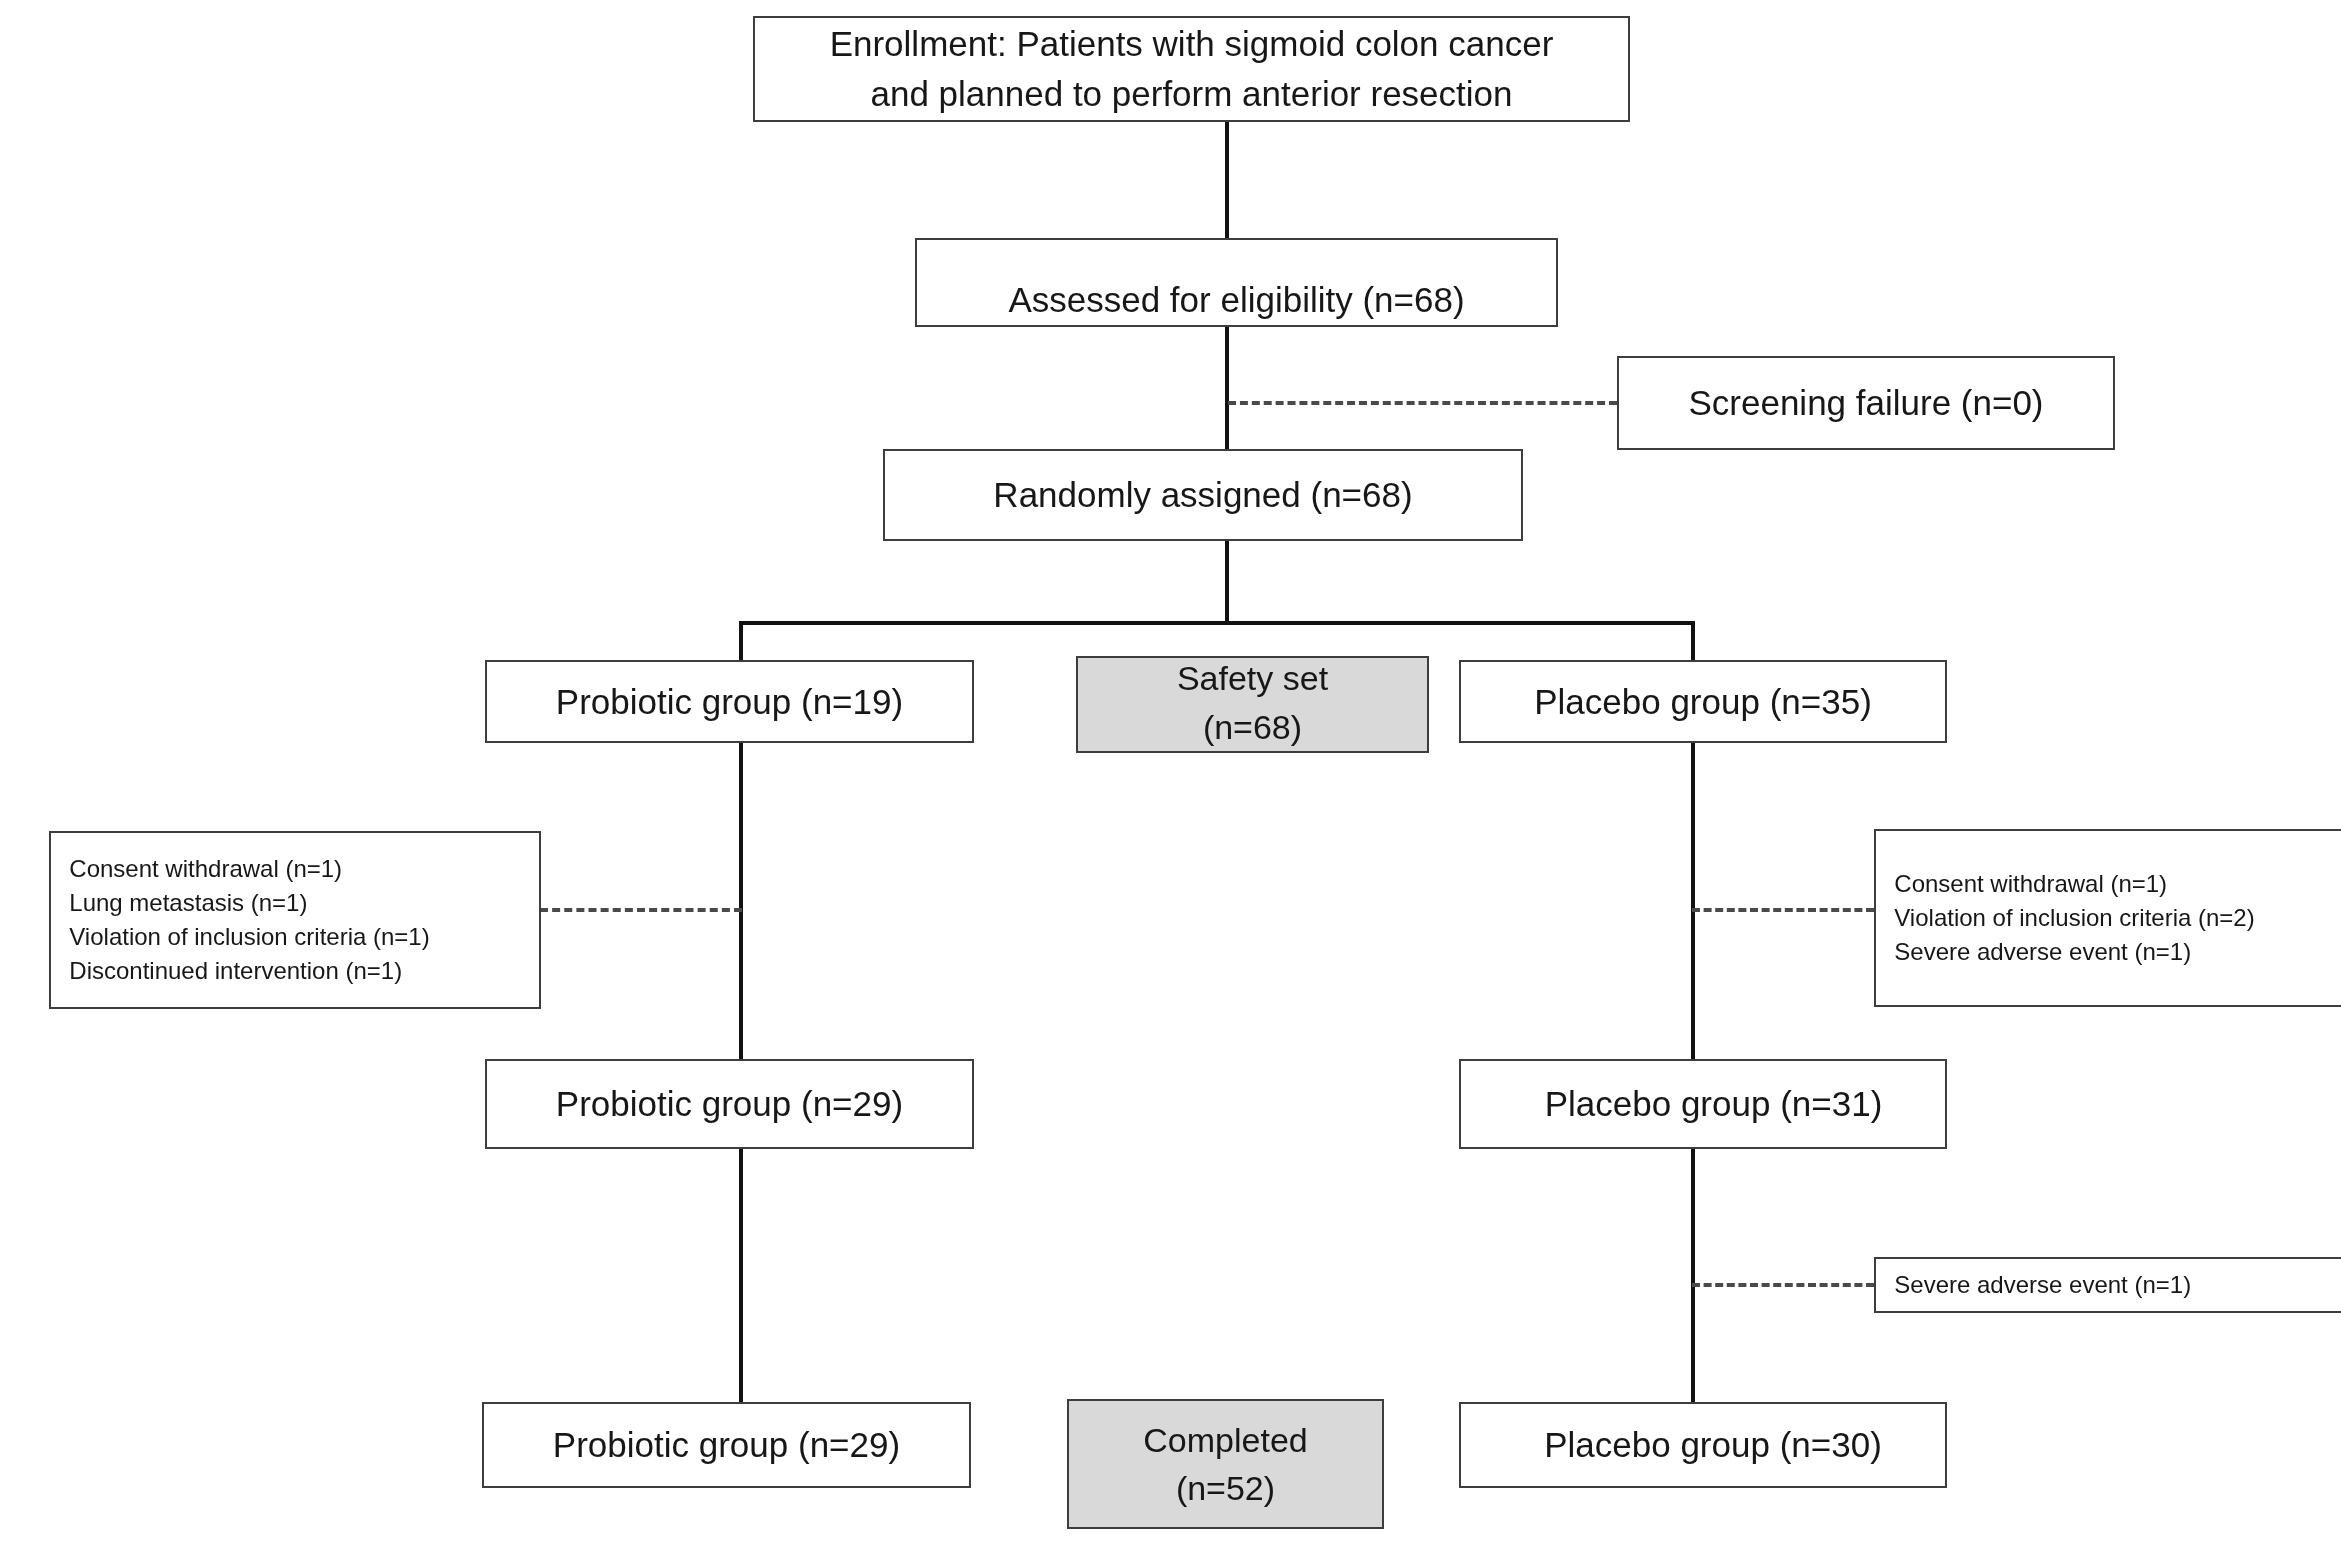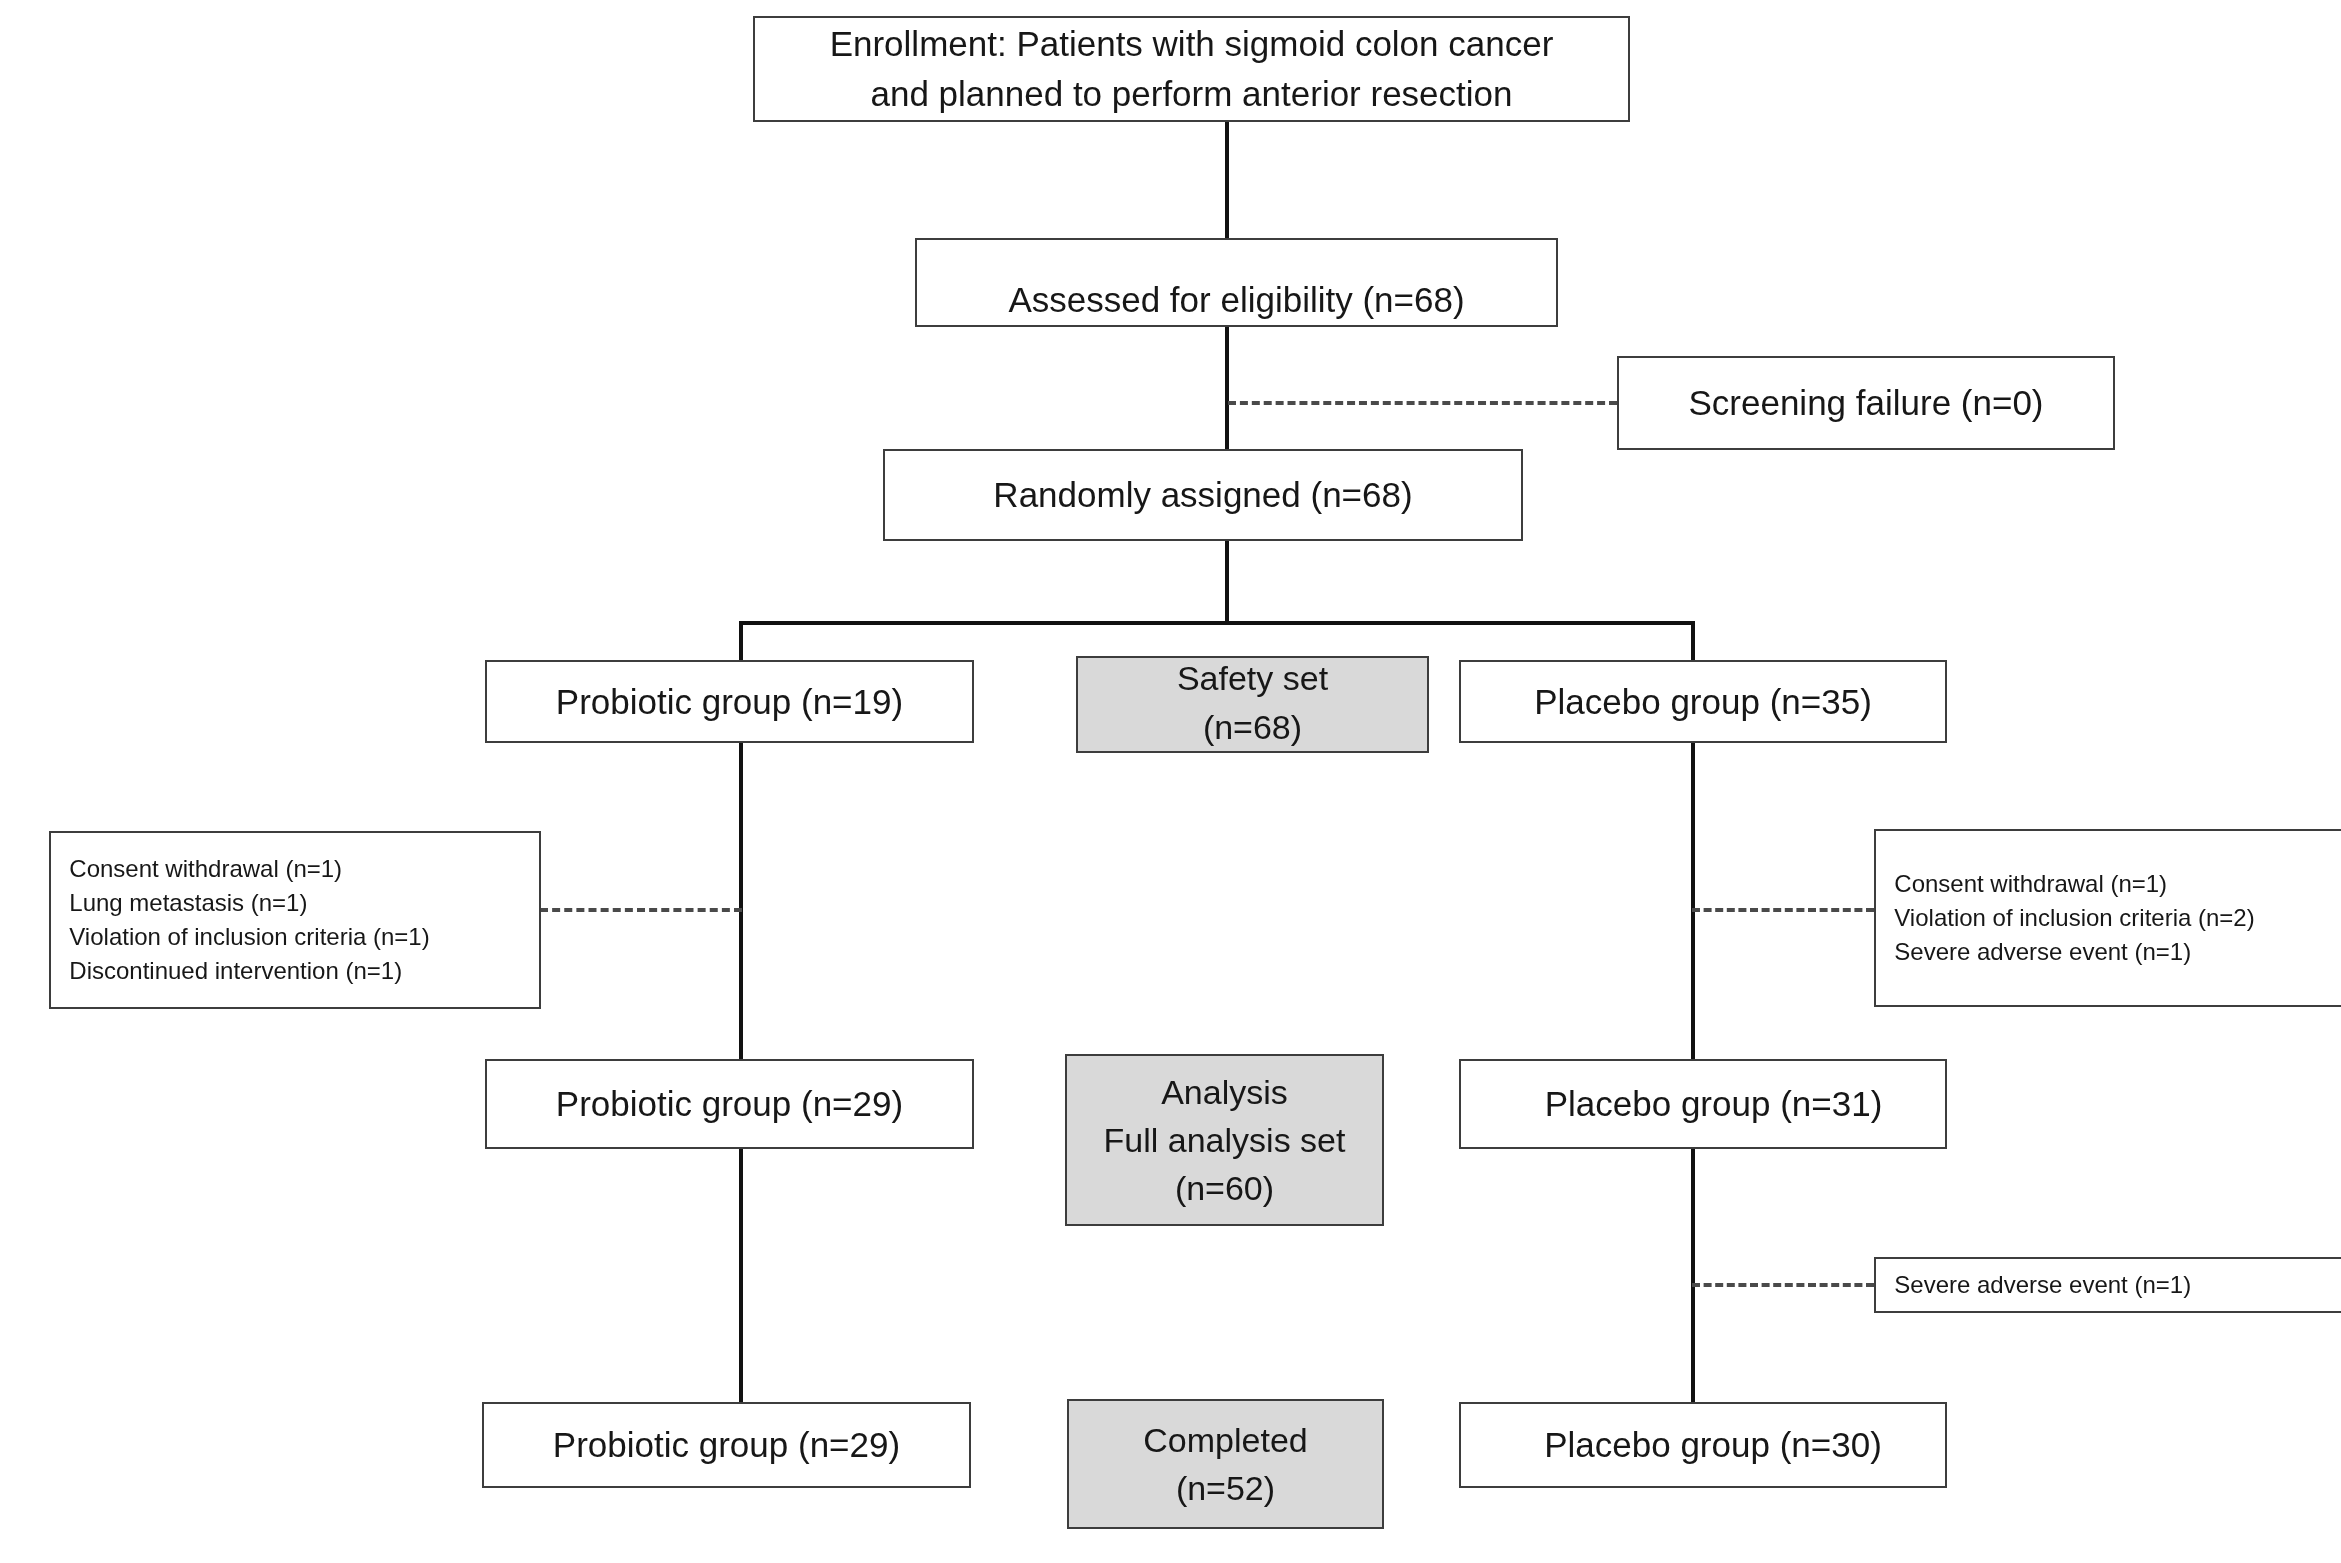--- a/index.html
+++ b/index.html
@@ -147,25 +147,20 @@
   <div class="box left-align fs-small" style="left:1835px; top:829px; width:496px; height:178px;">
     <span class="txt">Consent withdrawal (n=1)
 Violation of inclusion criteria (n=2)
 Severe adverse event (n=1)</span>
   </div>
 
   <div class="box fs-big" style="left:446px; top:1059px; width:489px; height:90px;">
     <span class="txt">Probiotic group (n=29)</span>
   </div>
 
-  <div class="box shaded fs-mid" style="left:1026px; top:1054px; width:319px; height:172px;">
-    <span class="txt">Analysis
-Full analysis set
-(n=60)</span>
-  </div>
 
   <div class="box fs-big" style="left:1420px; top:1059px; width:488px; height:90px;padding-left:21px;">
     <span class="txt">Placebo group (n=31)</span>
   </div>
 
   <div class="box left-align fs-small" style="left:1835px; top:1257px; width:496px; height:56px;">
     <span class="txt">Severe adverse event (n=1)</span>
   </div>
 
   <div class="box fs-big" style="left:443px; top:1402px; width:489px; height:86px;">

